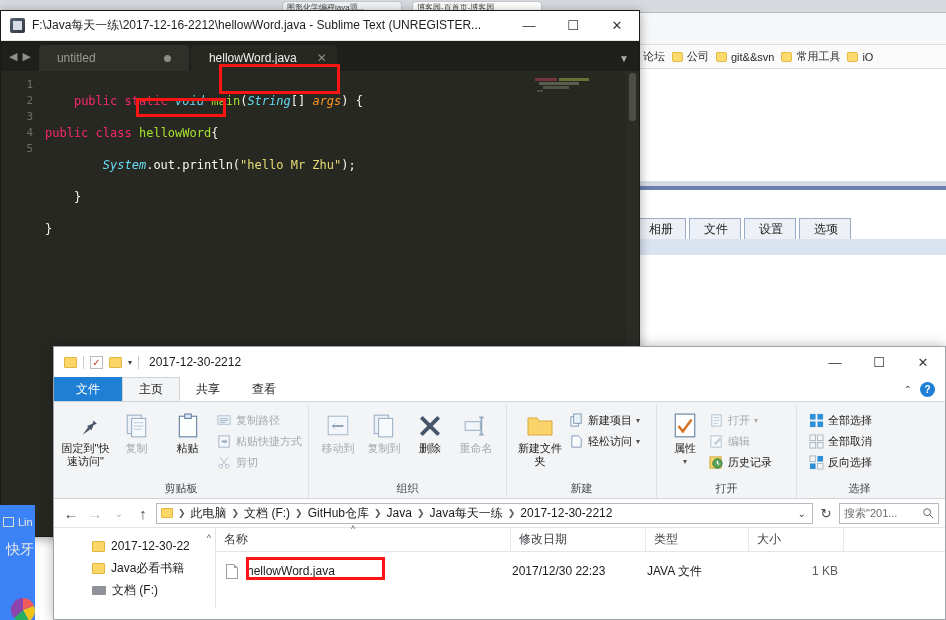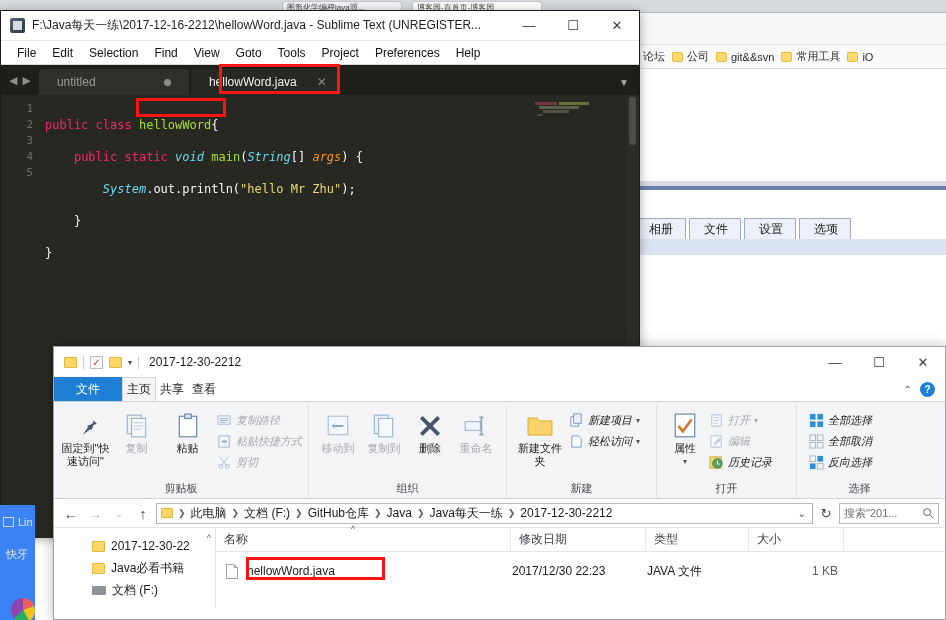--- a/index.html
+++ b/index.html
@@ -145,21 +145,21 @@
     width:13px; height:13px; border:1px solid #b9bcc1; background:#fff;
     color:#c0392b; font-size:10px; line-height:11px; text-align:center;
   }
   .qat-caret { font-size:8px; color:#444; }
   #ex-title-text { font-size:12px; color:#1a1a1a; margin-left:10px; }
   #ex-wins { margin-left:auto; display:flex; }
   #ex-ribtabs {
     height:25px; background:#ffffff; display:flex; align-items:stretch;
     border-bottom:1px solid #d0d4d9;
   }
-  .ribtab { padding:0 4px; display:flex; align-items:center; font-size:12px; color:#1a1a1a; }
+  .ribtab { padding:0 16px; display:flex; align-items:center; font-size:12px; color:#1a1a1a; }
   .ribtab.file { background:#1f7fd4; color:#fff; padding:0 22px; }
   .ribtab.active { background:#f3f4f6; border:1px solid #d0d4d9; border-bottom-color:#f3f4f6; }
   #ex-help { margin-left:auto; display:flex; align-items:center; gap:8px; padding-right:10px; }
   .help-circle {
     width:15px; height:15px; border-radius:50%; background:#1f7fd4; color:#fff;
     font-size:10px; text-align:center; line-height:15px; font-weight:bold;
   }
   #ex-ribbon {
     height:97px; background:#f3f4f6; border-bottom:1px solid #d0d4d9;
     display:flex; padding:3px 0 0 0;
@@ -170,21 +170,21 @@
     font-size:11px; color:#44474b;
   }
   .ritems { display:flex; align-items:flex-start; padding:3px 6px 0 6px; height:76px; }
   .bigbtn {
     width:60px; display:flex; flex-direction:column; align-items:center;
     font-size:11px; color:#1a1a1a; text-align:center; line-height:13px; padding-top:2px;
   }
   .bigbtn .gi { height:32px; display:flex; align-items:center; justify-content:center; }
   .bigbtn.dim { color:#a5a8ac; }
   .smallcol { display:flex; flex-direction:column; justify-content:flex-start; padding-top:3px; gap:3px; }
-  .smallbtn { display:flex; align-items:center; gap:4px; font-size:11px; color:#1a1a1a; height:18px; white-space:nowrap;font-style:italic;}
+  .smallbtn { display:flex; align-items:center; gap:4px; font-size:11px; color:#1a1a1a; height:18px; white-space:nowrap;}
   .smallbtn.dim { color:#a5a8ac; }
   svg { display:block; }
   #ex-addr {
     height:29px; background:#ffffff; display:flex; align-items:center;
     gap:2px; padding:0 6px; border-bottom:1px solid #e2e5e8;
   }
   .navbtn { width:22px; text-align:center; font-size:15px; color:#4a4d52; }
   .navbtn.dim { color:#b8bbbf; }
   #crumbs {
     flex:1; height:21px; border:1px solid #b6b9bd; background:#fff;
@@ -207,21 +207,21 @@
   #ex-cols { display:flex; height:24px; border-bottom:1px solid #e2e5e8; align-items:center; font-size:12px; color:#3d4044; }
   .col { padding-left:8px; border-right:1px solid #e6e9ec; height:24px; display:flex; align-items:center; position:relative;}
   #ex-row { display:flex; height:22px; align-items:center; font-size:12px; color:#1a1a1a; margin-top:8px; position:relative;}
   .file-ico { width:12px; height:15px; border:1px solid #9aa0a6; background:#fff; margin-left:10px; position:relative;}
   .file-ico::after{content:"";position:absolute;right:-1px;top:-1px;border-width:0 4px 4px 0;border-style:solid;border-color:#fff #fff #9aa0a6 #9aa0a6;}
 
   
   #taskbar { position:absolute; left:0; top:505px; width:35px; height:115px; background:#3b82f6;padding-left:28px; }
   #tb-item1 { position:absolute; left:3px; top:11px; display:flex; align-items:center; gap:4px; color:#e8e8e8; font-size:11px; white-space:nowrap;}
   #tb-sq { width:11px; height:10px; border:1px solid #d8d8d8; }
-  #tb-item2 { position:absolute; left:6px; top:42px; color:#e8e8e8; font-size:11px; white-space:nowrap;text-align:right;}
+  #tb-item2 { position:absolute; left:6px; top:36px; color:#e8e8e8; font-size:14px; white-space:nowrap;text-align:right;}
   #tb-logo { position:absolute; left:10px; top:92px; width:26px; height:26px; }
 </style>
 </head>
 <body>
 
 <div id="browser">
 
   <div id="browser-tabstrip">
     <div class="btab" style="left:282px; width:120px;">
       <span>图形化学编程java源...</span>
@@ -285,32 +285,20 @@
   <div id="st-title">
     <div id="st-icon"></div>
     <div id="st-title-text">F:\Java每天一练\2017-12-16-2212\hellowWord.java - Sublime Text (UNREGISTER...</div>
     <div style="margin-left:auto; display:flex;">
       <div class="winbtn">—</div>
       <div class="winbtn">☐</div>
       <div class="winbtn close">✕</div>
     </div>
   </div>
 
-  <div id="st-menu">
-    <span>File</span>
-    <span>Edit</span>
-    <span>Selection</span>
-    <span>Find</span>
-    <span>View</span>
-    <span>Goto</span>
-    <span>Tools</span>
-    <span>Project</span>
-    <span>Preferences</span>
-    <span>Help</span>
-  </div>
 
   <div id="st-tabbar">
     <div id="st-navarrows">
       <span>◀</span>
       <span>▶</span>
     </div>
     <div class="st-tab" style="width:150px;">
       <span>untitled</span>
       <span class="dot" style="margin-left:auto;"></span>
     </div>
@@ -324,22 +312,22 @@
   <div id="st-editor">
     <div id="st-gutter">
       <div>1</div>
       <div>2</div>
       <div>3</div>
       <div>4</div>
       <div>5</div>
     </div>
 
     <div id="st-code">
+<div>    <span class="k-red">public</span> <span class="k-red">static</span> <span class="k-blue">void</span> <span class="k-green">main</span><span class="k-white">(</span><span class="k-blue">String</span><span class="k-white">[] </span><span class="k-orange">args</span><span class="k-white">) {</span></div>
 <div><span class="k-red">public</span> <span class="k-red">class</span> <span class="k-green">hellowWord</span><span class="k-white">{</span></div>
-<div>    <span class="k-red">public</span> <span class="k-red">static</span> <span class="k-blue">void</span> <span class="k-green">main</span><span class="k-white">(</span><span class="k-blue">String</span><span class="k-white">[] </span><span class="k-orange">args</span><span class="k-white">) {</span></div>
 <div>        <span class="k-blue">System</span><span class="k-white">.out.println(</span><span class="k-yellow">"hello Mr Zhu"</span><span class="k-white">);</span></div>
 <div>    <span class="k-white">}</span></div>
 <div><span class="k-white">}</span></div>
     </div>
 
     <svg id="st-minimap" viewBox="0 0 90 30">
       <rect x="2" y="1" width="22" height="3" fill="#8a3b4a"></rect>
       <rect x="26" y="1" width="30" height="3" fill="#7e8a3a"></rect>
       <rect x="6" y="5" width="40" height="3" fill="#6d6f5c"></rect>
       <rect x="10" y="9" width="26" height="3" fill="#5e6050"></rect>

